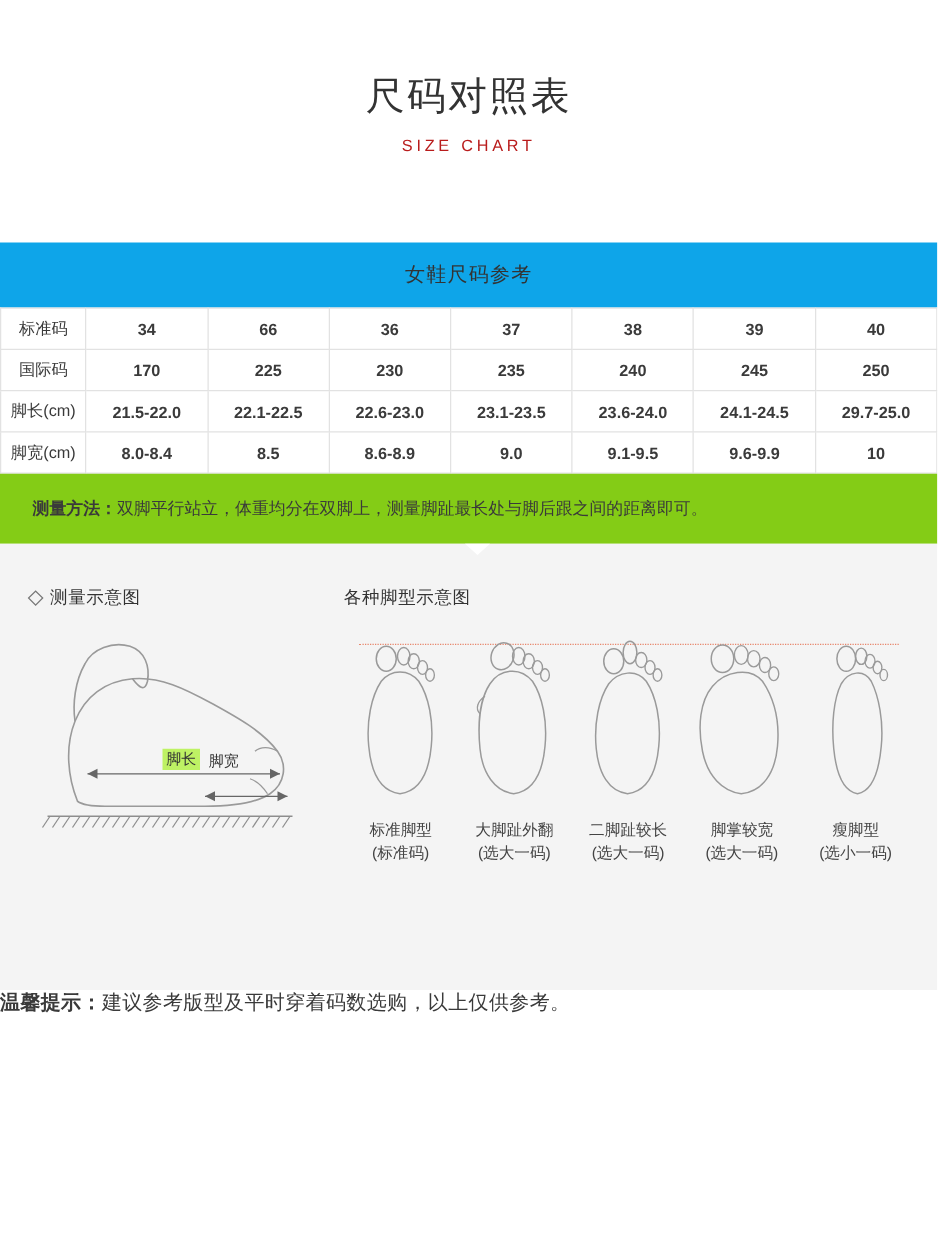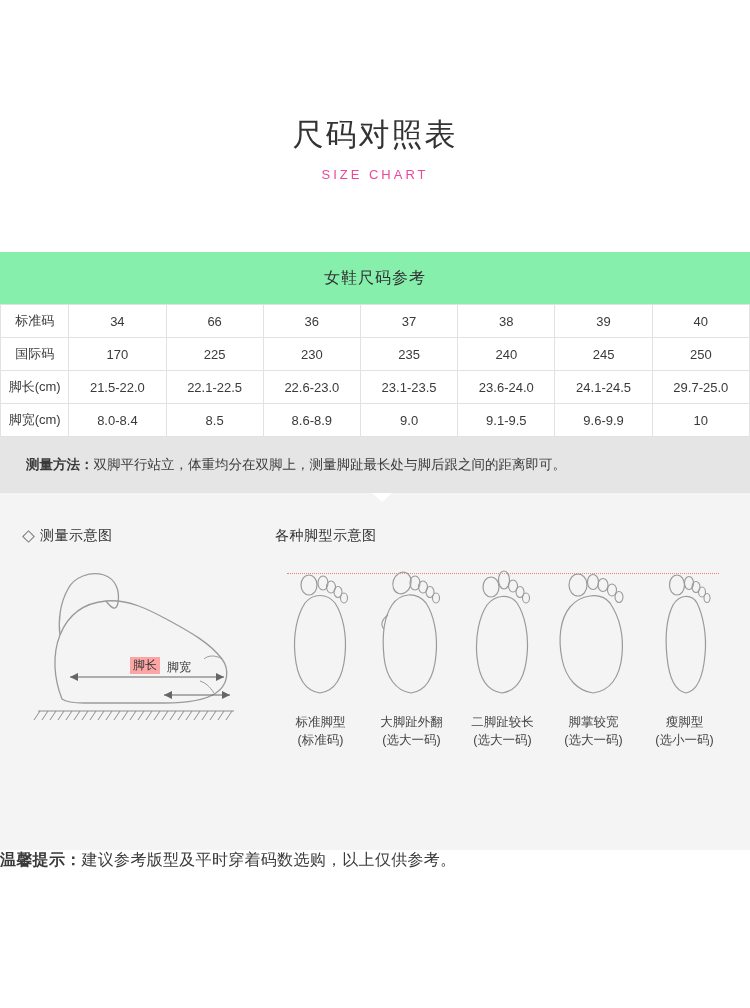--- a/index.html
+++ b/index.html
@@ -12,47 +12,47 @@
   }
   .page {
     position: relative;
     width: 750px; height: 1008px;
     background: #fff;
     overflow: hidden;
   }
 
   
   .header {
-    padding-top: 116px;
+    padding-top: 58px;
     text-align: center;
   }
   .header .title-cn {
     font-size: 31px;
     letter-spacing: 2px;
     color: #333;
     font-weight: 400;
     line-height: 1.2;
     margin: 0;
   }
   .header .title-en {
     margin-top: 14px;
     font-size: 13px;
     letter-spacing: 3px;
-    color: #ec4899;
+    color: #b91c1c;
     font-weight: 400;
   }
 
   
   .table-wrap {
     margin-top: 70px;
     width: 750px;
   }
   .table-caption {
     height: 52px;
-    background: #86efac;
+    background: #0ea5e9;
     display: flex;
     align-items: center;
     justify-content: center;
     font-size: 16px;
     color: #333;
     letter-spacing: 1px;
   }
   table.size-table {
     border-collapse: collapse;
     width: 750px;
@@ -66,31 +66,31 @@
     text-align: center;
     vertical-align: middle;
     padding: 0;
     white-space: nowrap;
   }
   table.size-table td.label {
     width: 66px;
     background: #fff;
     font-size: 13px;
   }
-  table.size-table td.val { width: 94px; }
+  table.size-table td.val { width: 94px; font-weight: bold; }
 
   
   .measure-note {
     height: 56px;
     display: flex;
     align-items: center;
     padding-left: 26px;
     font-size: 13.5px;
     color: #3a3a3a;
-    background: #e5e5e5;
+    background: #84cc16;
   }
   .measure-note b { font-weight: 700; }
 
   
   .gray-panel {
     position: relative;
     margin-top: 0;
     background: #f4f4f4;
     height: 357px;
     width: 750px;
@@ -270,21 +270,21 @@
                 <line x1="152" y1="152" x2="146" y2="161"></line>
               <line x1="160" y1="152" x2="154" y2="161"></line>
                 <line x1="168" y1="152" x2="162" y2="161"></line>
               <line x1="176" y1="152" x2="170" y2="161"></line>
                 <line x1="184" y1="152" x2="178" y2="161"></line>
               <line x1="192" y1="152" x2="186" y2="161"></line>
                 <line x1="200" y1="152" x2="194" y2="161"></line>
               <line x1="208" y1="152" x2="202" y2="161"></line>
             </g>
           </svg>
-          <div style="position:absolute; left:106px; top:98px; font-size:12px; color:#333; background:#fca5a5; padding:0 3px;">脚长</div>
+          <div style="position:absolute; left:106px; top:98px; font-size:12px; color:#333; background:#bef264; padding:0 3px;">脚长</div>
           <div style="position:absolute; left:140px; top:100px; font-size:12px; color:#333; background:#f4f4f4; padding:0 3px;">脚宽</div>
         </div>
       </div>
 
       <div class="right-col">
         <div class="sec-title">各种脚型示意图</div>
 
         <div style="position:relative;">
           <div class="dotline"></div>
 

